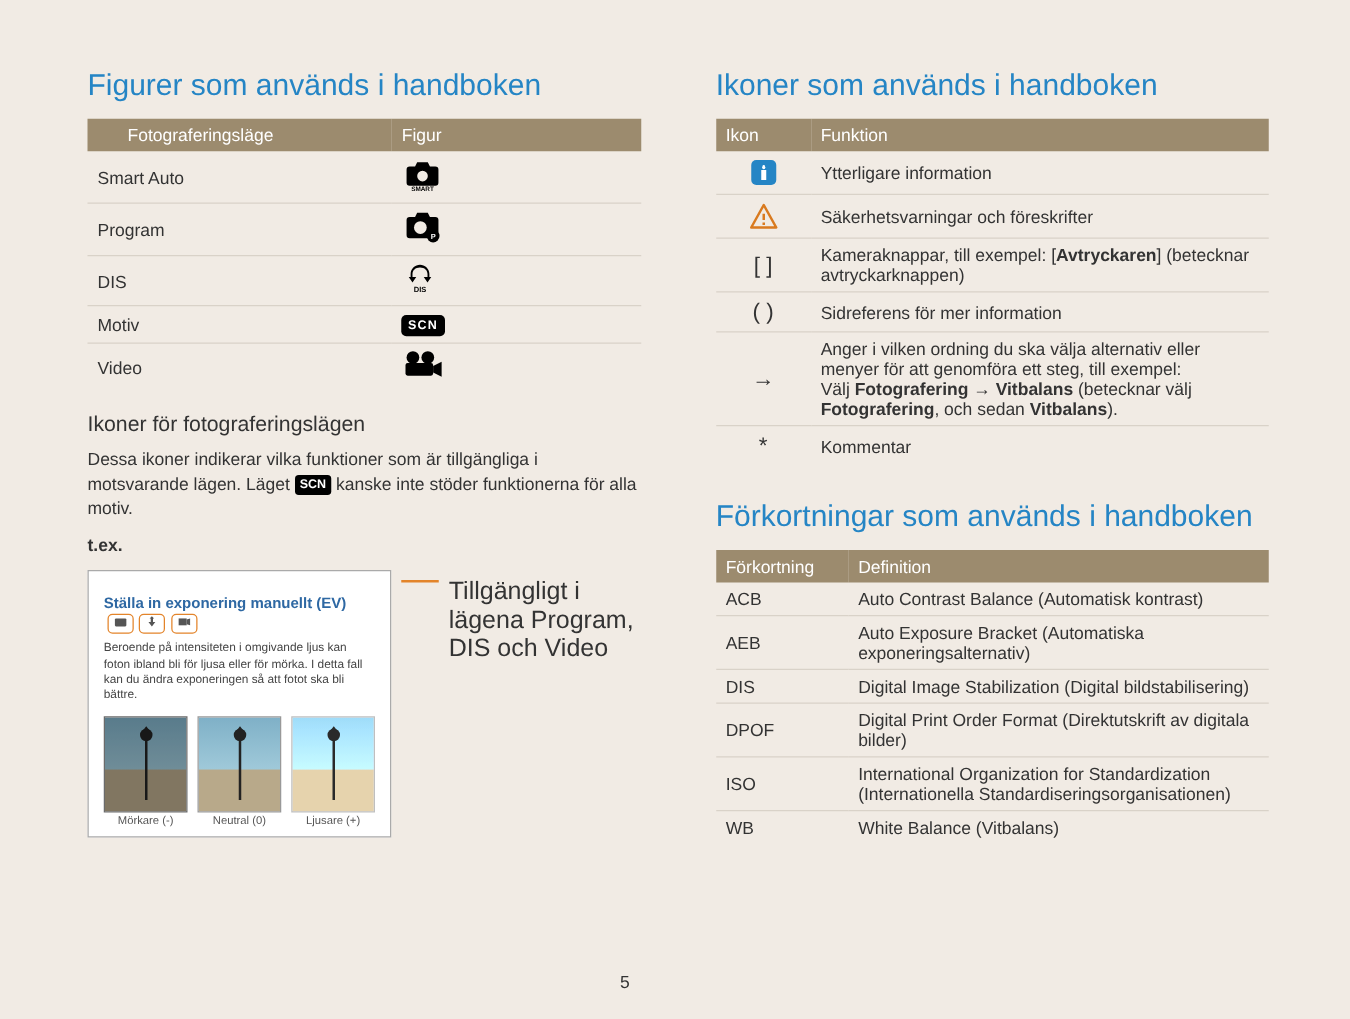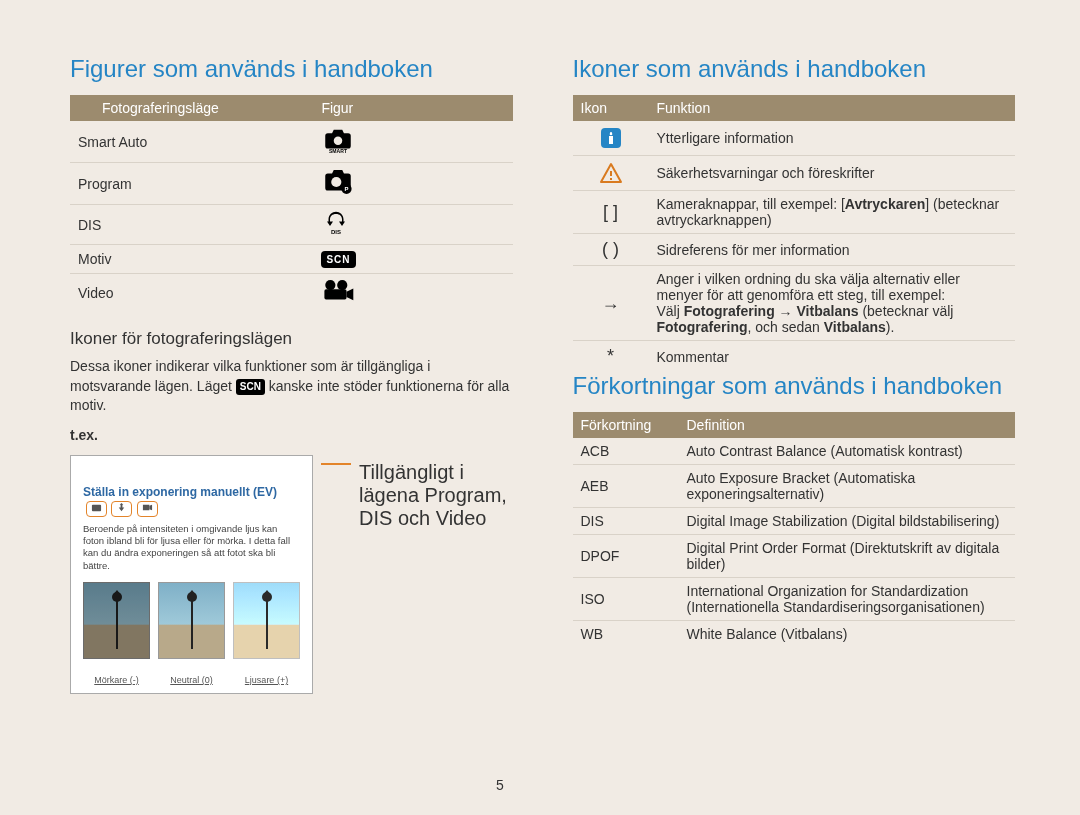--- a/index.html
+++ b/index.html
@@ -68,21 +68,21 @@
     font-size:10px;
     font-weight:bold;
     padding:1px 4px;
     border-radius:3px;
     vertical-align:middle;
   }
 
   .example-box {
     border:1px solid #aaa;
     background:#fff;
-    padding:26px 12px 8px 12px;
+    padding:16px 12px 8px 12px;
     width: 305px;
     position:relative;
     box-sizing:border-box;
   }
   .example-title {
     color:#2e68a3;
     font-weight:bold;
     font-size:12px;
   }
   .mode-chip-row { display:inline-block; vertical-align:middle; margin-left:3px;}
@@ -104,21 +104,21 @@
     background:linear-gradient(to bottom,#7fb0c7 0%,#9fc9d9 55%,#b8a98a 56%,#b8a98a 100%);
     position:relative;
     overflow:hidden;
     border:1px solid #999;
   }
   .thumb .lamp {
     position:absolute; left:50%; top:6px; transform:translateX(-50%);
     width:20px;
   }
   .thumb .lamp svg { width:20px; height:62px; }
-  .thumb-lbl { font-size:9px; color:#555; margin-top:16px;text-decoration:underline; }
+  .thumb-lbl { font-size:9px; color:#555; margin-top:1px; }
 
   .callout-wrap { display:flex; align-items:flex-start; gap:8px; }
   .callout-right { padding-top:6px; font-size:20px; }
 
   .page-num { text-align:center; font-size:14px; color:#333; position:absolute; bottom:22px; left:0; right:0; }
 
   .page-wrap { position:relative; width:1000px; height:815px; }
 </style>
 </head>
 <body>
@@ -298,21 +298,21 @@
         <td class="sym">→</td>
         <td><span>Anger i vilken ordning du ska välja alternativ eller menyer för att genomföra ett steg, till exempel:<br>Välj <b>Fotografering</b> → <b>Vitbalans</b> (betecknar välj <b>Fotografering</b>, och sedan <b>Vitbalans</b>).</span></td>
       </tr>
       <tr>
         <td class="sym">*</td>
         <td>Kommentar</td>
       </tr>
     </tbody>
         </table>
 
-    <h1 style="">Förkortningar som används i handboken</h1>
+    <h1 style="margin-top:28px;">Förkortningar som används i handboken</h1>
 
     <table class="tbl">
       <tbody>
             <tr>
         <th style="width:90px;">Förkortning</th>
         <th>Definition</th>
       </tr>
       </tbody>
           <tbody id="abbr-body">
             <tr>

